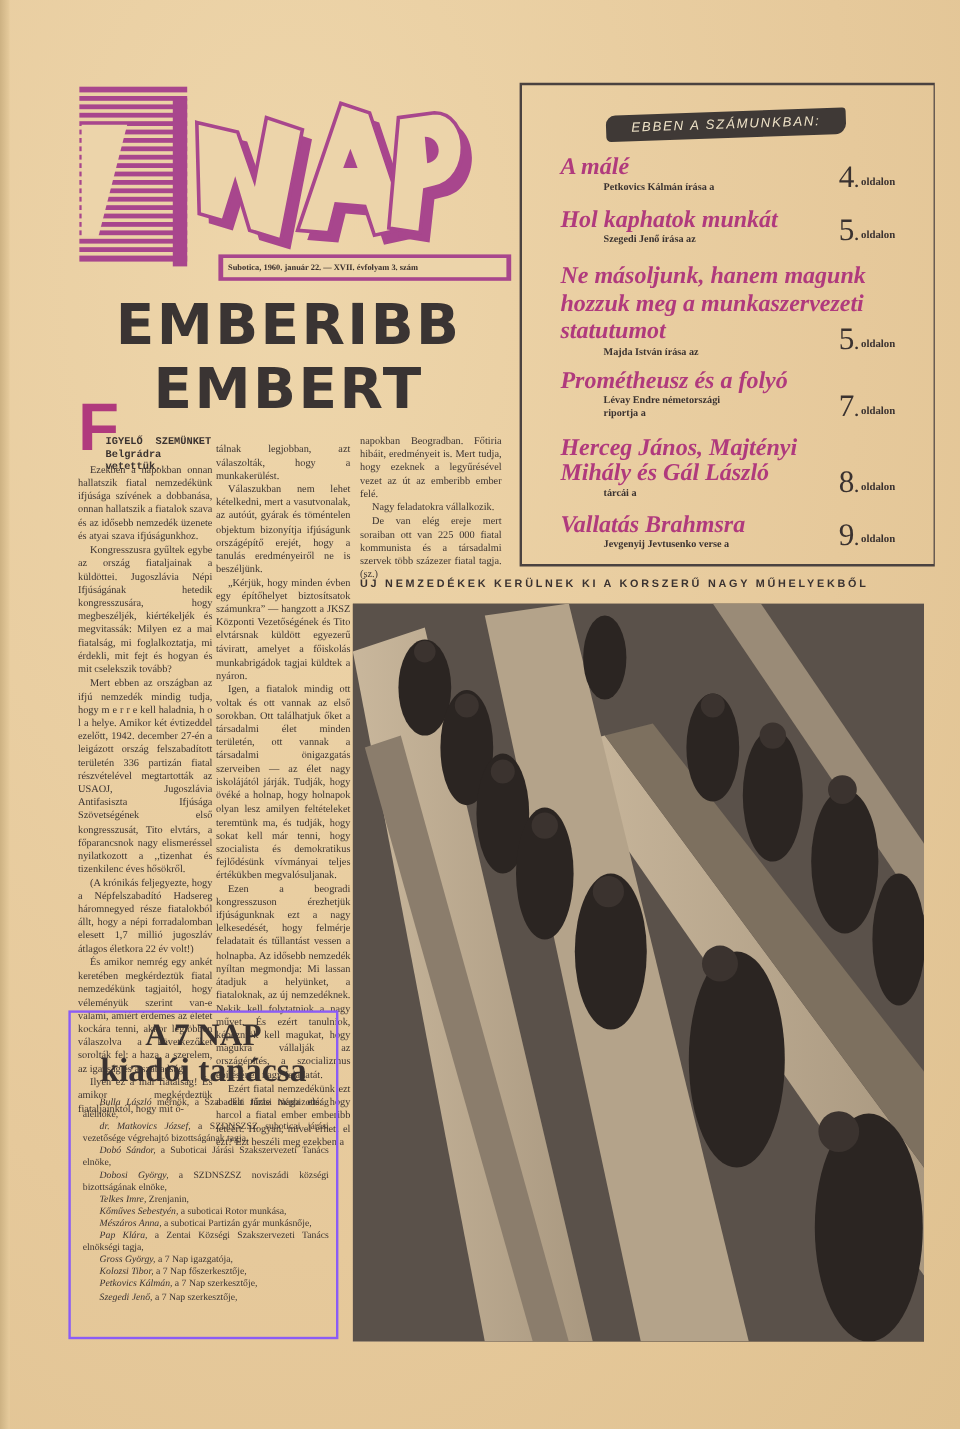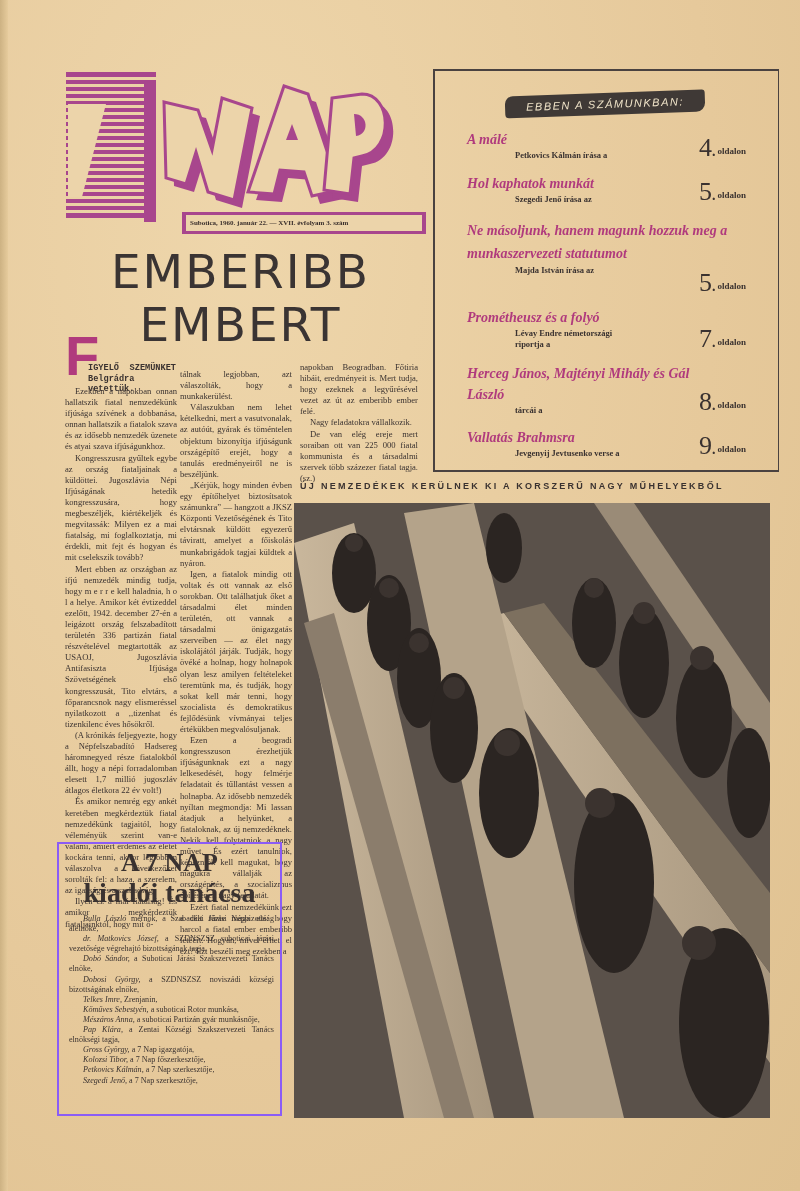--- a/index.html
+++ b/index.html
@@ -35,38 +35,38 @@
   }
   .contents-banner {
     position: absolute; left: 70px; top: 22px; width: 200px; height: 22px;
     background: #3f3936; transform: rotate(-2deg); border-radius: 8px 3px 9px 4px;
     color: #efe3c8; font-family: "Liberation Sans", sans-serif; font-size: 11px;
     font-style: italic; letter-spacing: 1.5px; text-align: center; line-height: 22px;
   }
   .toc-item { position: absolute; left: 32px; width: 305px; }
   .toc-title {
     color: #b03a7d; font-family: "Liberation Serif", serif; font-weight: bold;
-    font-style: italic; font-size: 14px; line-height: 21px;
+    font-style: italic; font-size: 20px; line-height: 21px;
   }
   .toc-author {
     font-family: "Liberation Serif", serif; font-weight: bold; font-size: 8.5px;
-    color: #3a3230; margin-left: 48px; line-height: 11px;
+    color: #3a3230; margin-left: 36px; line-height: 11px;
   }
   .toc-page {
     position: absolute; right: 32px; font-family: "Liberation Serif", serif;
     font-size: 26px; color: #3a3230; margin-left: 39px;
   }
   .toc-page .num { font-size: 26px; }
   .toc-page .dot { font-size: 14px; font-weight: bold; }
   .toc-page .lbl { font-size: 9px; font-weight: bold; margin-left: 2px; vertical-align: 2px; }
 
   
   .headline {
     position: absolute; left: 88px; top: 245px; width: 305px;
-    font-family: "DejaVu Sans", sans-serif; font-weight: normal;
+    font-family: "DejaVu Sans", sans-serif; font-weight: bold;
     color: #3a3433; font-size: 47px; line-height: 53px; text-align: center;
     letter-spacing: 2px;
   }
 
   
   .col { position: absolute; font-family: "Liberation Serif", serif; font-size: 8.6px;
          line-height: 11.1px; text-align: justify; color: #3a3230; }
   .col p { text-indent: 10px; }
   .col-1 { left: 65px; top: 388px; width: 112px; }
   .col-2 { left: 180px; top: 369px; width: 112px; }

